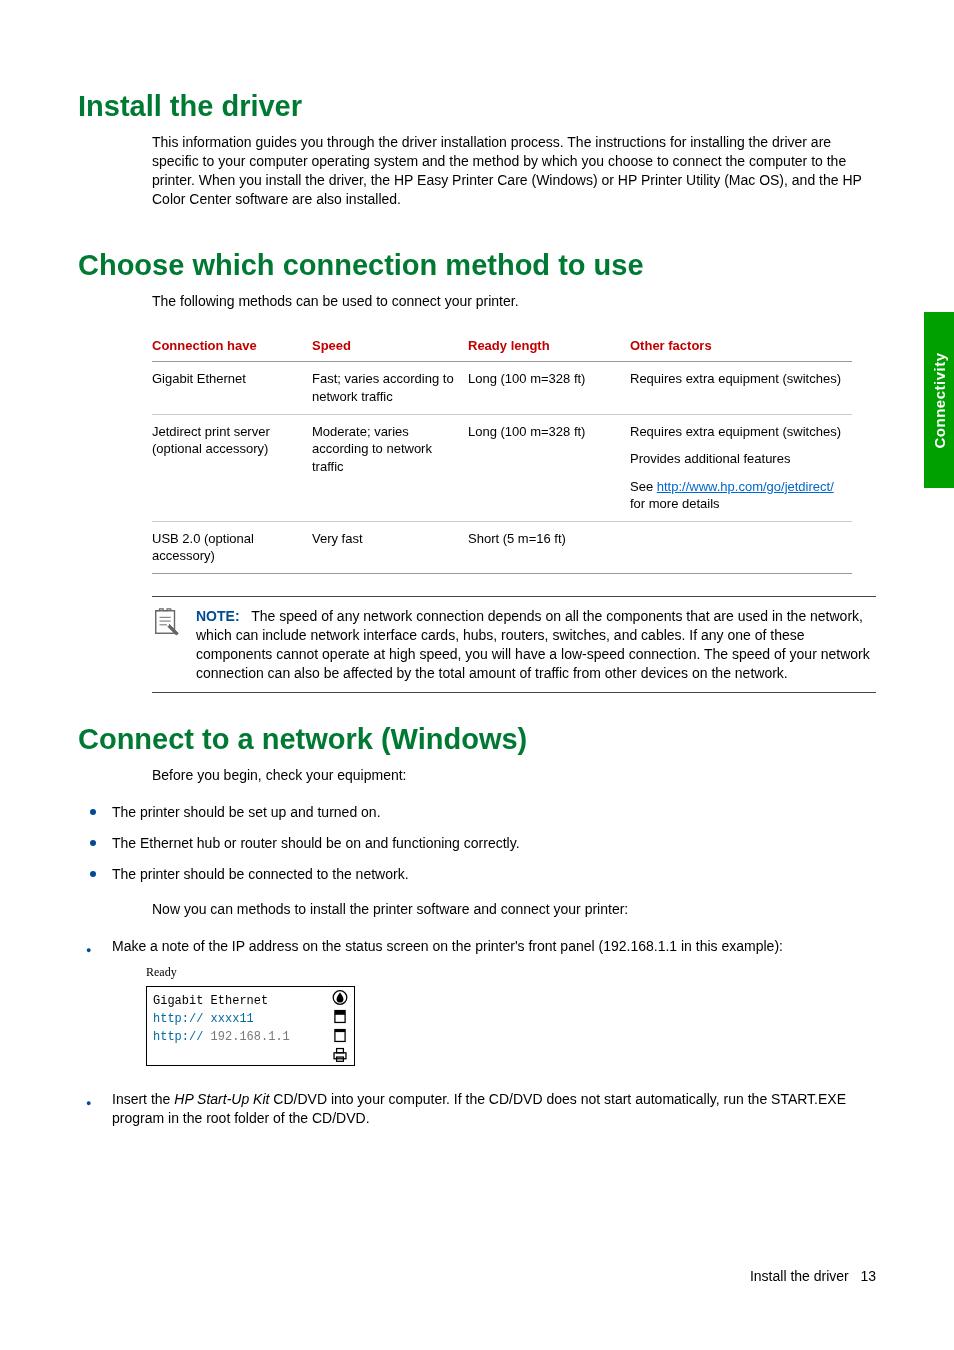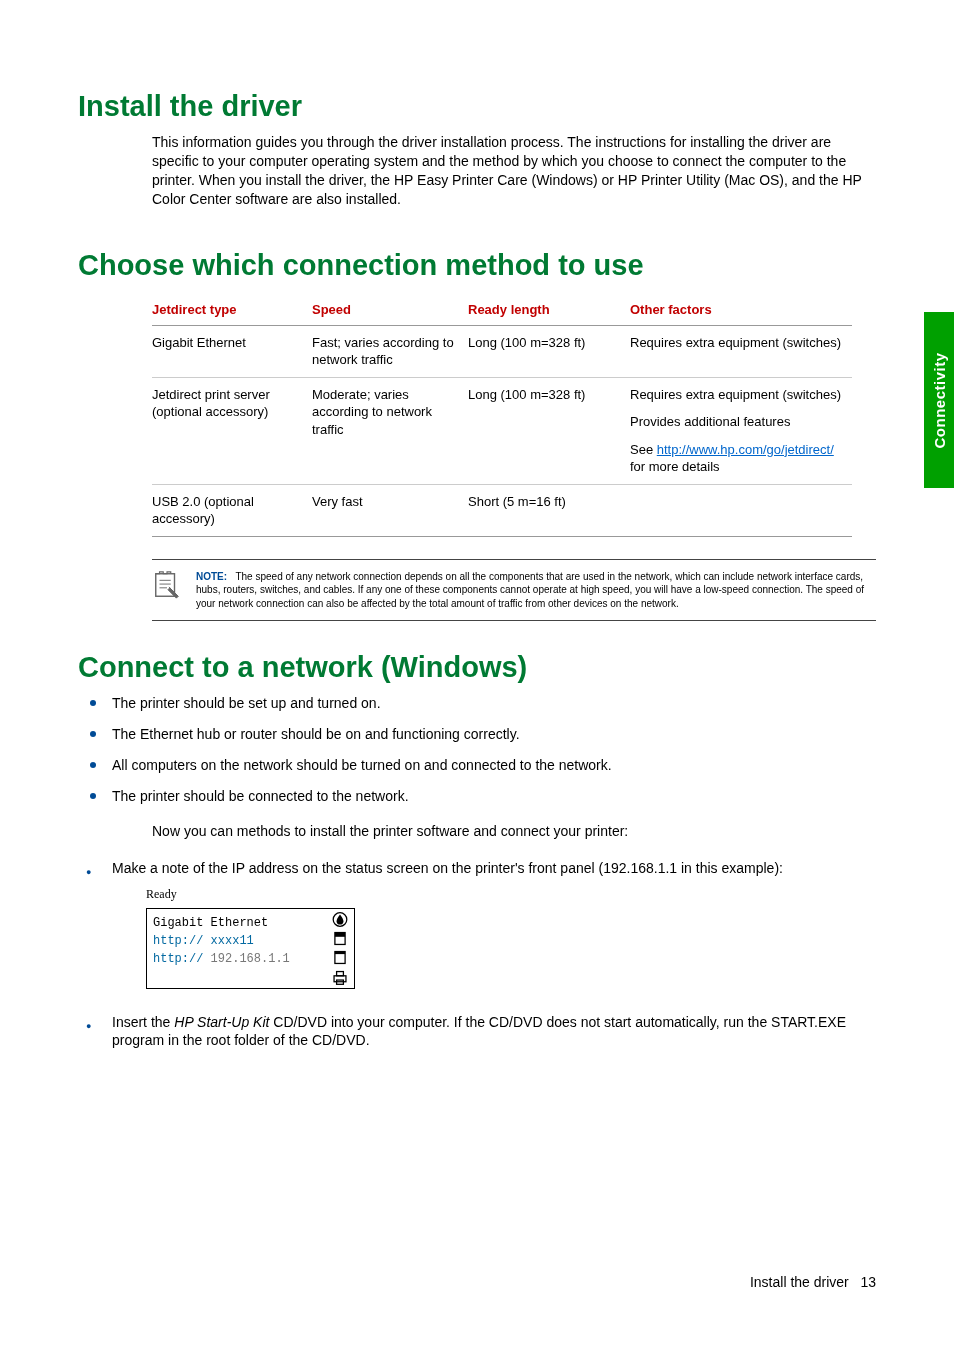--- a/index.html
+++ b/index.html
@@ -84,21 +84,21 @@
     margin-right: 0;
     display: flex;
     gap: 14px;
     margin-bottom: 30px;
   }
   .note-icon {
     flex: 0 0 30px;
     height: 30px;
   }
   .note-body {
-    font-size: 10px;
+    font-size: 14px;
     line-height: 1.35;
     flex: 1;
   }
   .note-body .label {
     color: #004b96;
     font-weight: bold;
   }
   ul.bullets {
     list-style: none;
     padding: 0;
@@ -170,46 +170,47 @@
     gap:2px;
   }
   .panel .right .ic {
     width: 18px;
     height: 17px;
   }
   .panel .left a { color: #0369a1; text-decoration: none; }
   .panel .left .gray { color: #777; }
   .footer {
     position: absolute;
-    bottom: 60px;
+    bottom: 66px;
     right: 78px;
     font-size: 14px;
   }
   .spacer-sm{height:22px;}
 </style>
 </head>
 <body>
 
 <div class="page">
 
   <div class="sidebar-tab">
     <span>Connectivity</span>
   </div>
 
   <h1 class="section">Install the driver</h1>
   <p class="body-text indent">This information guides you through the driver installation process. The instructions for installing the driver are specific to your computer operating system and the method by which you choose to connect the computer to the printer. When you install the driver, the HP Easy Printer Care (Windows) or HP Printer Utility (Mac OS), and the HP Color Center software are also installed.</p>
 
   <div class="spacer-sm"></div>
 
   <h1 class="section">Choose which connection method to use</h1>
+  <p class="body-text indent">The following methods can be used to connect your printer.</p>
 
   <table class="conn">
     <thead>
       <tr>
-        <th style="width:150px">Jetdirect type</th>
+        <th style="width:150px">Connection have</th>
         <th style="width:146px">Speed</th>
         <th style="width:152px">Ready length</th>
         <th>Other factors</th>
       </tr>
     </thead>
     <tbody>
       <tr>
         <td>Gigabit Ethernet</td>
         <td>Fast; varies according to network traffic</td>
         <td>Long (100 m=328 ft)</td>
@@ -247,25 +248,25 @@
       <line x1="8" y1="19" x2="16" y2="19" stroke="#666" stroke-width="1"></line>
       <path d="M18 18 l10 10 M26 30 l2 -2 l-9 -9 l-2 2 z" fill="#666" stroke="#666" stroke-width="1"></path>
     </svg>
     <div class="note-body">
       <span class="label">NOTE:</span>
       &nbsp;&nbsp;<span>The speed of any network connection depends on all the components that are used in the network, which can include network interface cards, hubs, routers, switches, and cables. If any one of these components cannot operate at high speed, you will have a low-speed connection. The speed of your network connection can also be affected by the total amount of traffic from other devices on the network.</span>
     </div>
   </div>
 
   <h1 class="section">Connect to a network (Windows)</h1>
+  <p class="body-text indent">Before you begin, check your equipment:</p>
 
   <ul class="bullets indent">
     <li>The printer should be set up and turned on.</li>
     <li>The Ethernet hub or router should be on and functioning correctly.</li>
-    <li>All computers on the network should be turned on and connected to the network.</li>
     <li>The printer should be connected to the network.</li>
   </ul>
 
   <p class="body-text indent">Now you can methods to install the printer software and connect your printer:</p>
 
   <ol class="numbers indent">
     <li>
       <span class="num">●</span>
       <span>Make a note of the IP address on the status screen on the printer's front panel (192.168.1.1 in this example):</span>
       <div class="panel-ready">Ready</div>

